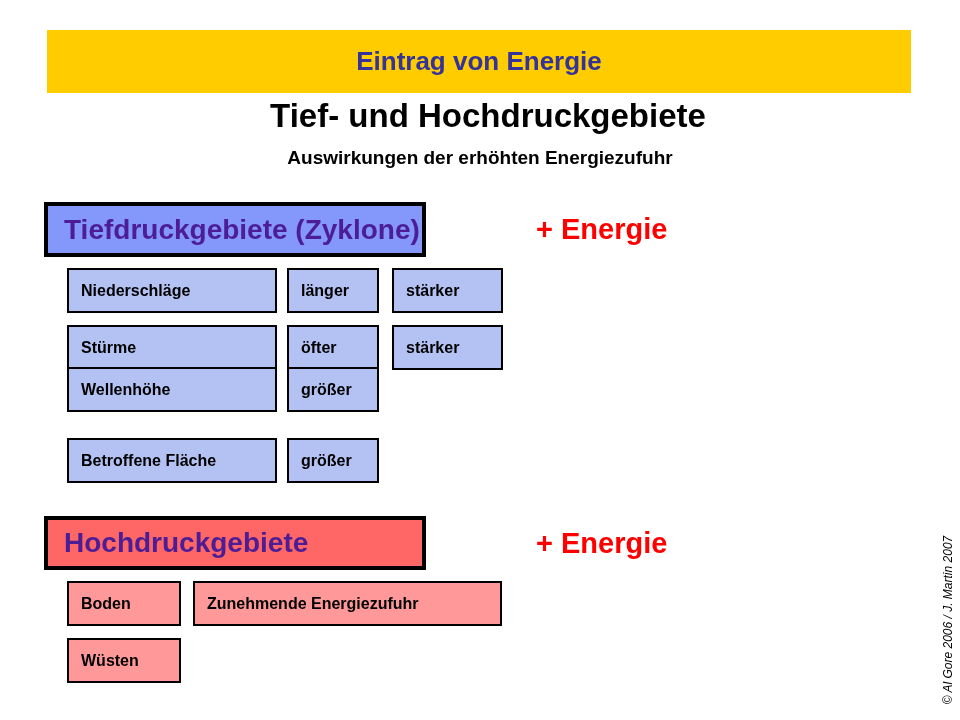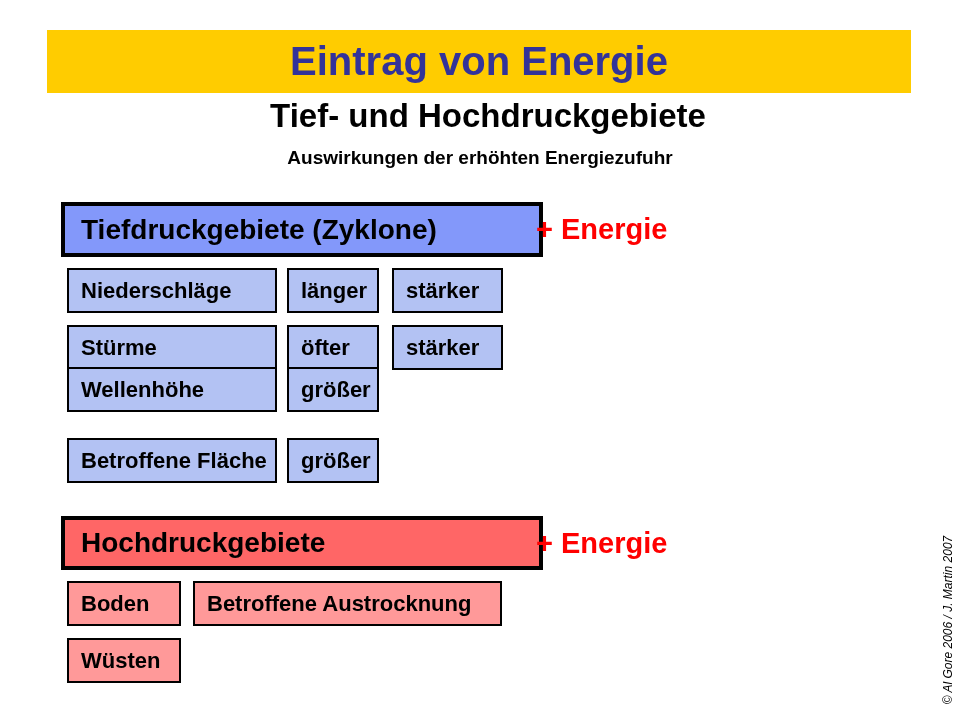--- a/index.html
+++ b/index.html
@@ -21,21 +21,21 @@
     top: 30px;
     width: 864px;
     height: 63px;
     background: #FFCC00;
     display: flex;
     align-items: center;
     justify-content: center;
   }
   .banner-title {
     color: #333399;
-    font-size: 40px;
+    font-size: 26px;
     font-weight: bold;
     letter-spacing: 0px;
   }
   .heading {
     position: absolute;
     left: 0;
     top: 97px;
     width: 960px;
     text-align: center;
     font-size: 33px;
@@ -50,30 +50,30 @@
     top: 147px;
     width: 960px;
     text-align: center;
     font-size: 19px;
     font-weight: bold;
     color: #000000;
     margin: 0;
   }
   .header-box {
     position: absolute;
-    left: 61px;
-    width: 482px;
+    left: 44px;
+    width: 382px;
     border: 4px solid #000000;
     box-sizing: border-box;
     display: flex;
     align-items: center;
     padding-left: 16px;
     font-size: 28px;
     font-weight: bold;
-    color: #000000;
+    color: #4c1d95;
   }
   .header-box.low {
     top: 202px;
     height: 55px;
     background: #8398FA;
   }
   .header-box.high {
     top: 516px;
     height: 54px;
     background: #FF6666;
@@ -89,21 +89,21 @@
   .energy.low { top: 213px; }
   .energy.high { top: 527px; }
   .cell {
     position: absolute;
     height: 45px;
     border: 2px solid #000000;
     box-sizing: border-box;
     display: flex;
     align-items: center;
     padding-left: 12px;
-    font-size: 22px;
+    font-size: 16px;
     font-weight: bold;
     color: #000000;
     white-space: nowrap;
   }
   .cell.blue { background: #B3C2F3; }
   .cell.pink { background: #FF9999; }
   
   .bcol-a { left: 67px;  width: 210px; }
   .bcol-b { left: 287px; width: 92px;  }
   .bcol-c { left: 392px; width: 111px; }
@@ -155,19 +155,19 @@
   <div class="cell blue bcol-a brow-3">Wellenhöhe</div>
   <div class="cell blue bcol-b brow-3">größer</div>
 
   <div class="cell blue bcol-a brow-4">Betroffene Fläche</div>
   <div class="cell blue bcol-b brow-4">größer</div>
 
   <div class="header-box high">Hochdruckgebiete</div>
   <div class="energy high">+ Energie</div>
 
   <div class="cell pink pcol-a prow-1">Boden</div>
-  <div class="cell pink pcol-b prow-1">Betroffene Austrocknung</div>
+  <div class="cell pink pcol-b prow-1">Zunehmende Energiezufuhr</div>
 
   <div class="cell pink pcol-a prow-2">Wüsten</div>
 
   <div class="credit">© Al Gore 2006  /  J. Martin 2007</div>
 
 </div>
 
 </body></html>

